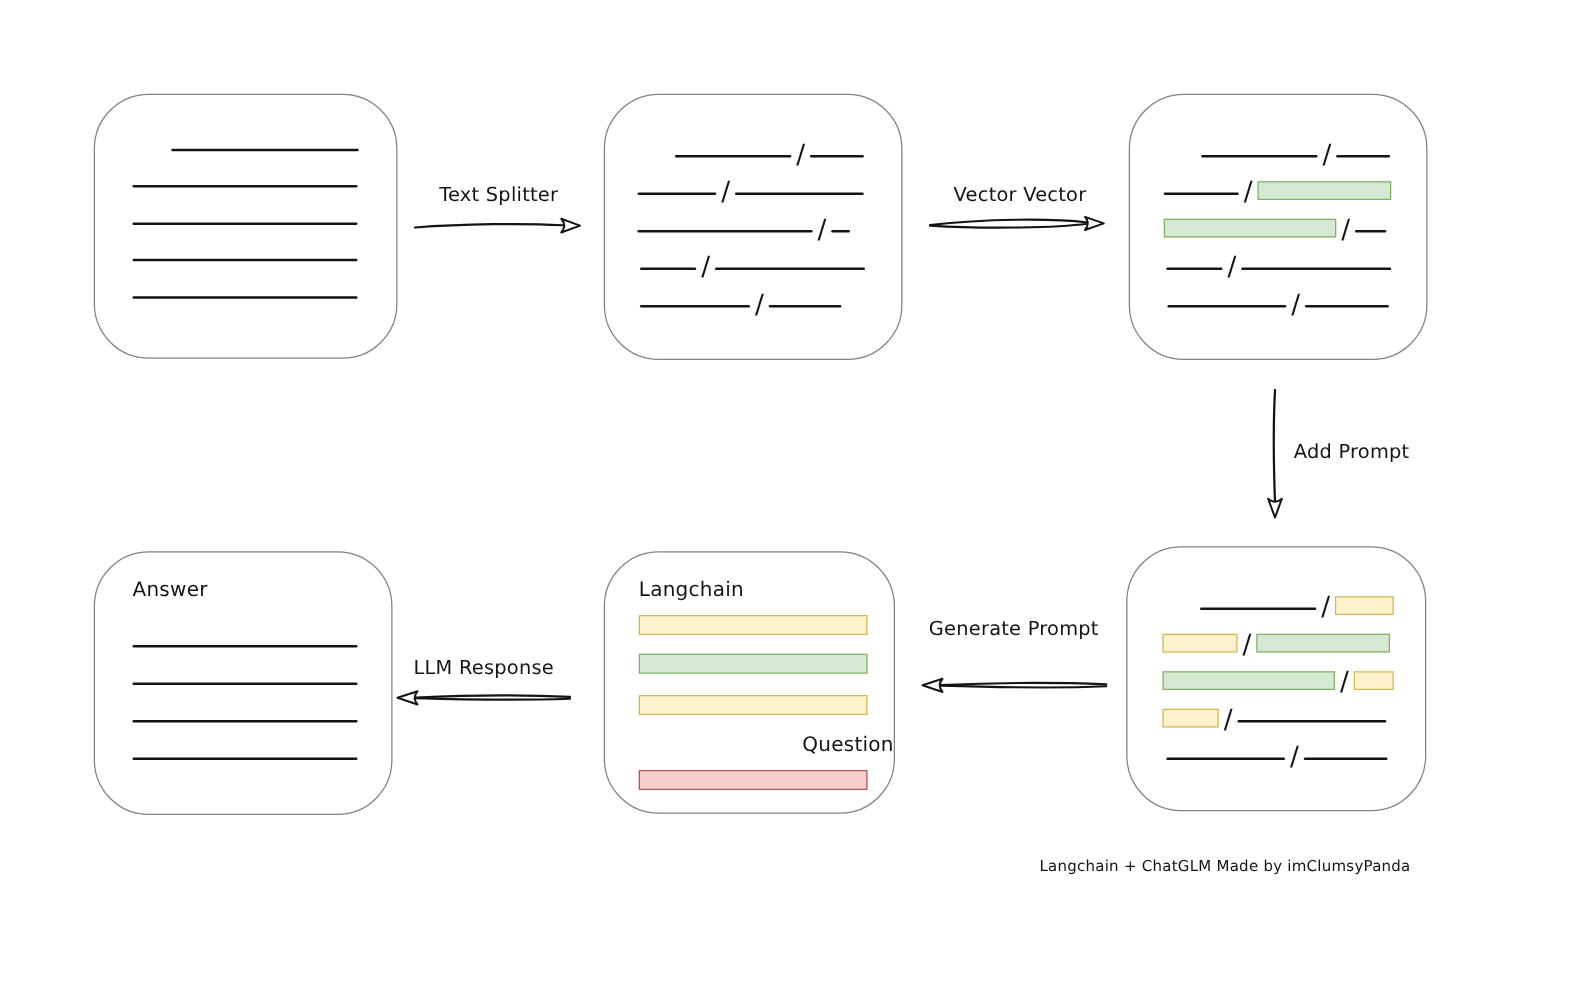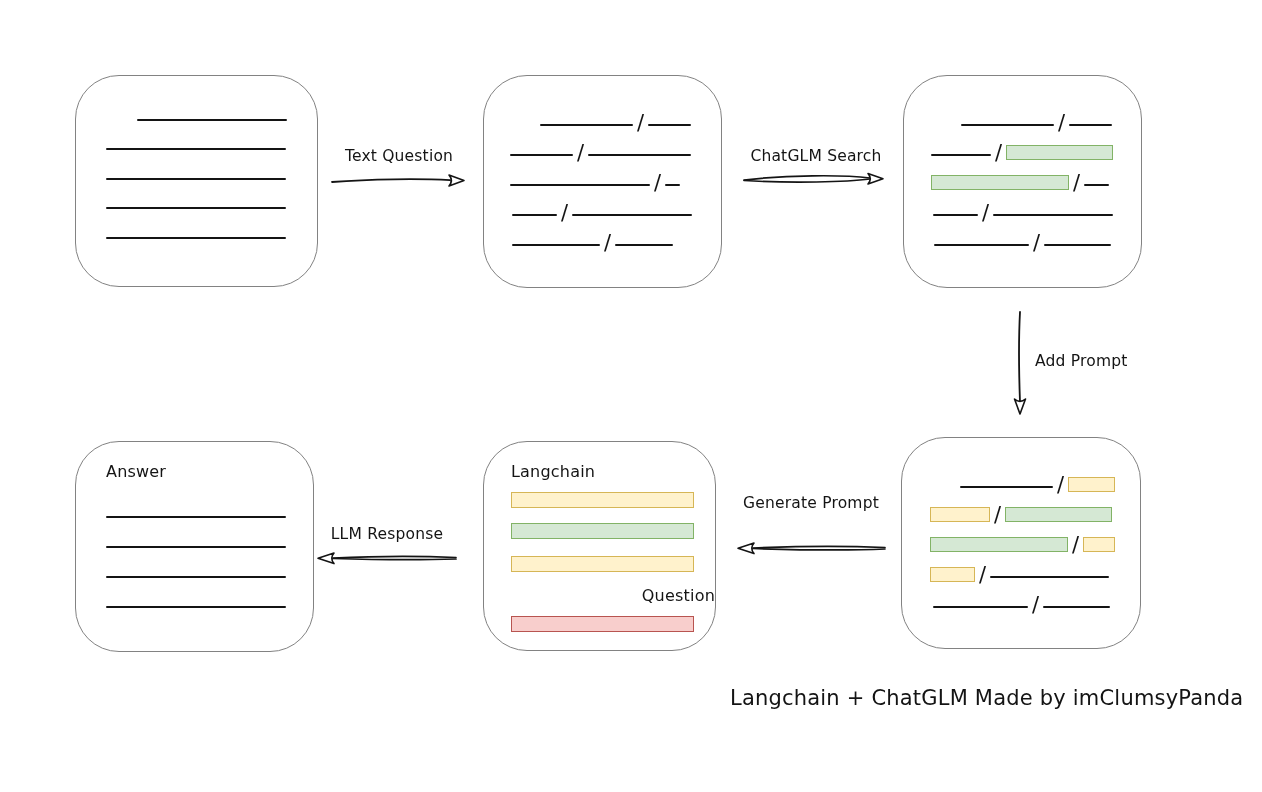--- a/index.html
+++ b/index.html
@@ -21,21 +21,21 @@
   .red{background:var(--red-fill,#f8cecc);border-color:var(--red-border,#b85450);}
   .box-label{font-size:16px;letter-spacing:.2px;color:var(--text,#111);}
   .arrow{position:absolute;overflow:visible;}
   .arrow path{stroke:var(--line,#111);}
   .arrow-label{
     position:absolute;font-size:15.5px;letter-spacing:.2px;color:var(--text,#111);
     text-align:center;white-space:nowrap;
   }
   .caption{
     position:absolute;left:730px;top:686px;width:500px;text-align:center;
-    font-size:21px;letter-spacing:.2px;color:var(--text,#111);white-space:nowrap;
+    font-size:12px;letter-spacing:.2px;color:var(--text,#111);white-space:nowrap;
   }
   
   #box-document{left:75px;top:75px;width:243px;height:212px;padding-left:30px;}
   #box-chunks{left:483px;top:75px;width:239px;height:213px;padding-left:26px;}
   #box-matched{left:903px;top:75px;width:239px;height:213px;padding-left:27px;}
   #box-context{left:901px;top:437px;width:240px;height:212px;padding-left:28px;}
   #box-prompt{left:483px;top:441px;width:233px;height:210px;padding-left:27px;}
   #box-answer{left:75px;top:441px;width:239px;height:211px;padding-left:30px;}
 </style>
 </head>
@@ -158,27 +158,27 @@
         <span class="seg-line" style="width: 180px;"></span>
       </div>
       <div class="row" style="height: 30px;">
         <span class="seg-line" style="width: 180px;"></span>
       </div>
       <div class="row" style="height: 30px;">
         <span class="seg-line" style="width: 180px;"></span>
       </div>
     </div>
 
-  <div class="arrow-label" style="left:330px;top:147px;width:138px;">Text Question</div>
+  <div class="arrow-label" style="left:330px;top:147px;width:138px;">Text Splitter</div>
   <svg class="arrow" style="left:330px;top:172px;" width="138" height="18">
     <path d="M2,10 C40,7 90,6.5 120,8.2" fill="none" stroke-width="1.8" stroke-linecap="round"></path>
     <path d="M119,3 L134,8.5 L119,14 C122,10.5 122,6.5 119,3 Z" fill="#fff" stroke-width="1.6" stroke-linejoin="round"></path>
   </svg>
 
-  <div class="arrow-label" style="left:742px;top:147px;width:148px;">ChatGLM Search</div>
+  <div class="arrow-label" style="left:742px;top:147px;width:148px;">Vector Vector</div>
   <svg class="arrow" style="left:742px;top:170px;" width="148" height="18">
     <path d="M2,10 C45,5 100,4.5 128,8" fill="none" stroke-width="1.7" stroke-linecap="round"></path>
     <path d="M2,10.5 C50,13.5 105,12 128,9" fill="none" stroke-width="1.7" stroke-linecap="round"></path>
     <path d="M126,3.5 L141,8.7 L126,14 C129,10.5 129,7 126,3.5 Z" fill="#fff" stroke-width="1.6" stroke-linejoin="round"></path>
   </svg>
 
   <div class="arrow-label" style="left:1035px;top:352px;text-align:left;">Add Prompt</div>
   <svg class="arrow" style="left:1011px;top:310px;" width="18" height="108">
     <path d="M9,2 C7.5,30 8,65 9,92" fill="none" stroke-width="1.8" stroke-linecap="round"></path>
     <path d="M3.5,89 L9,104 L14.5,89 C11,92 7,92 3.5,89 Z" fill="#fff" stroke-width="1.6" stroke-linejoin="round"></path>

